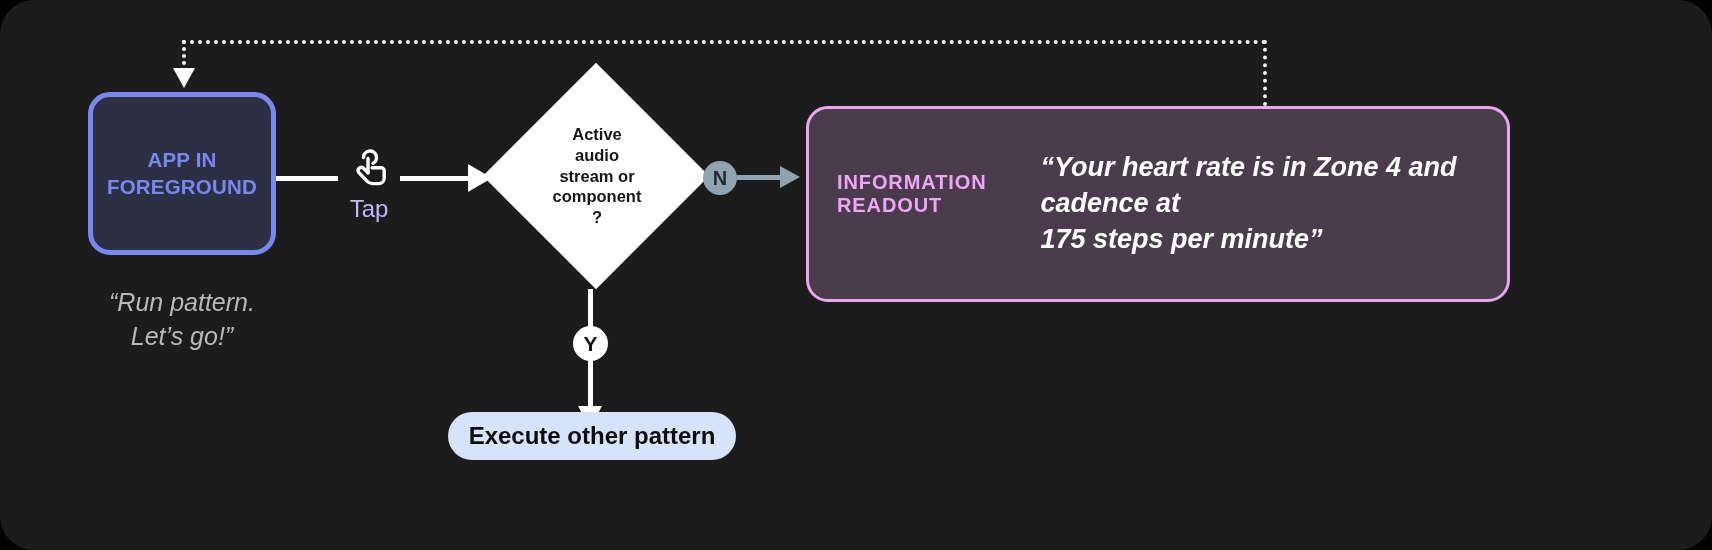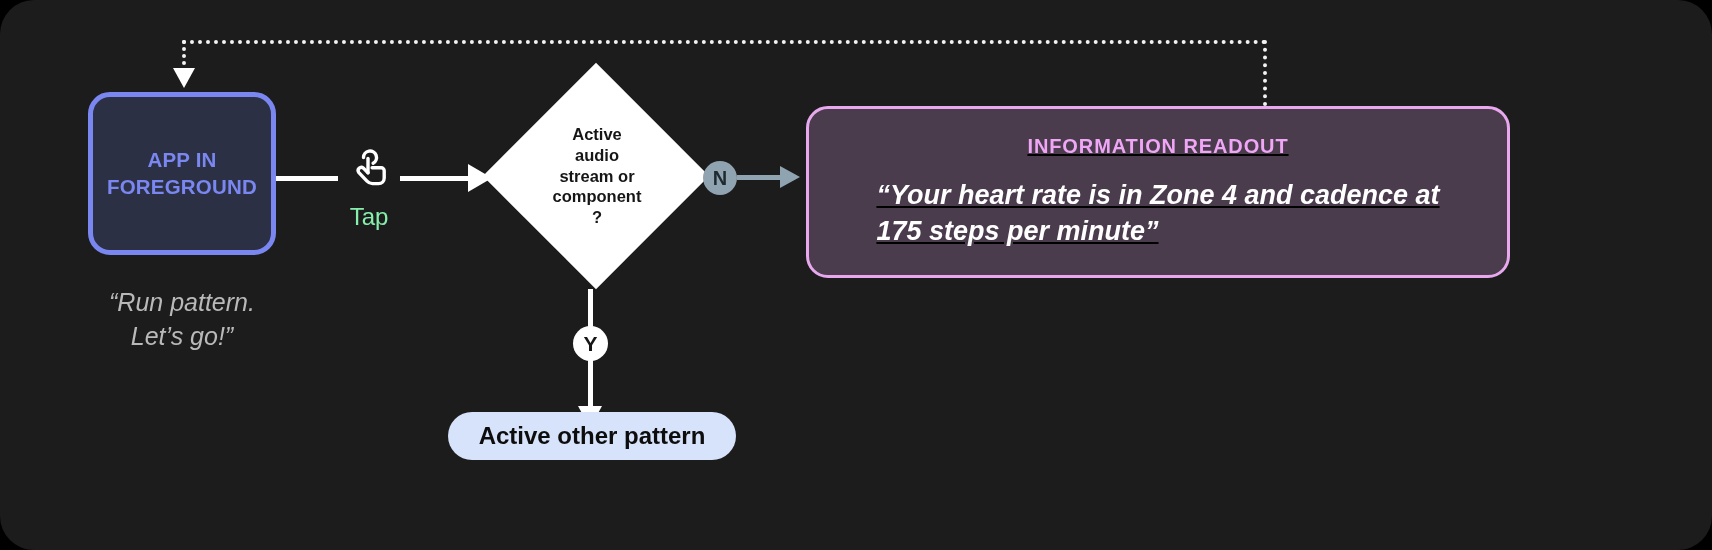--- a/index.html
+++ b/index.html
@@ -82,23 +82,23 @@
   
   #tap-group {
     position: absolute;
     left: 338px;
     top: 146px;
     width: 62px;
     text-align: center;
   }
   #tap-icon { display: block; margin: 0 auto; }
   #tap-label {
-    color: #86efac;
+    color: #c4b5fd;
     font-size: 24px;
-    margin-top: 11px;
+    margin-top: 3px;
   }
 
   
   #diamond-wrap {
     position: absolute;
     left: 483px;
     top: 63px;
     width: 226px;
     height: 226px;
   }
@@ -160,31 +160,30 @@
     border-bottom: 11px solid transparent;
     border-left: 20px solid #8fa3b0;
   }
 
   
   #readout {
     position: absolute;
     left: 806px;
     top: 106px;
     width: 704px;
-    height: 172px;
+    height: 196px;
     box-sizing: border-box;
     background: #4a3b4d;
     border: 3px solid #e8a8ee;
     border-radius: 22px;
     display: flex;
-    flex-direction: column;
+    flex-direction: row;
     align-items: center;
     justify-content: center;
     padding: 0 28px;
-    text-decoration: underline;
   }
   #readout-title {
     color: #efa6f5;
     font-size: 20px;
     font-weight: bold;
     letter-spacing: 0.9px;
     margin-bottom: 20px;
   }
   #readout-body {
     color: #ffffff;
@@ -340,15 +339,15 @@
     <div id="readout-title">INFORMATION READOUT</div>
     <div id="readout-body">“Your heart rate is in Zone 4 and cadence at
 175 steps per minute”</div>
   </div>
 
   <div id="line-y-top"></div>
   <div id="badge-y">Y</div>
   <div id="line-y-bottom"></div>
   <div id="arrow-y"></div>
 
-  <div id="execute-pill">Active other pattern</div>
+  <div id="execute-pill">Execute other pattern</div>
 
 </div>
 
 </body></html>

